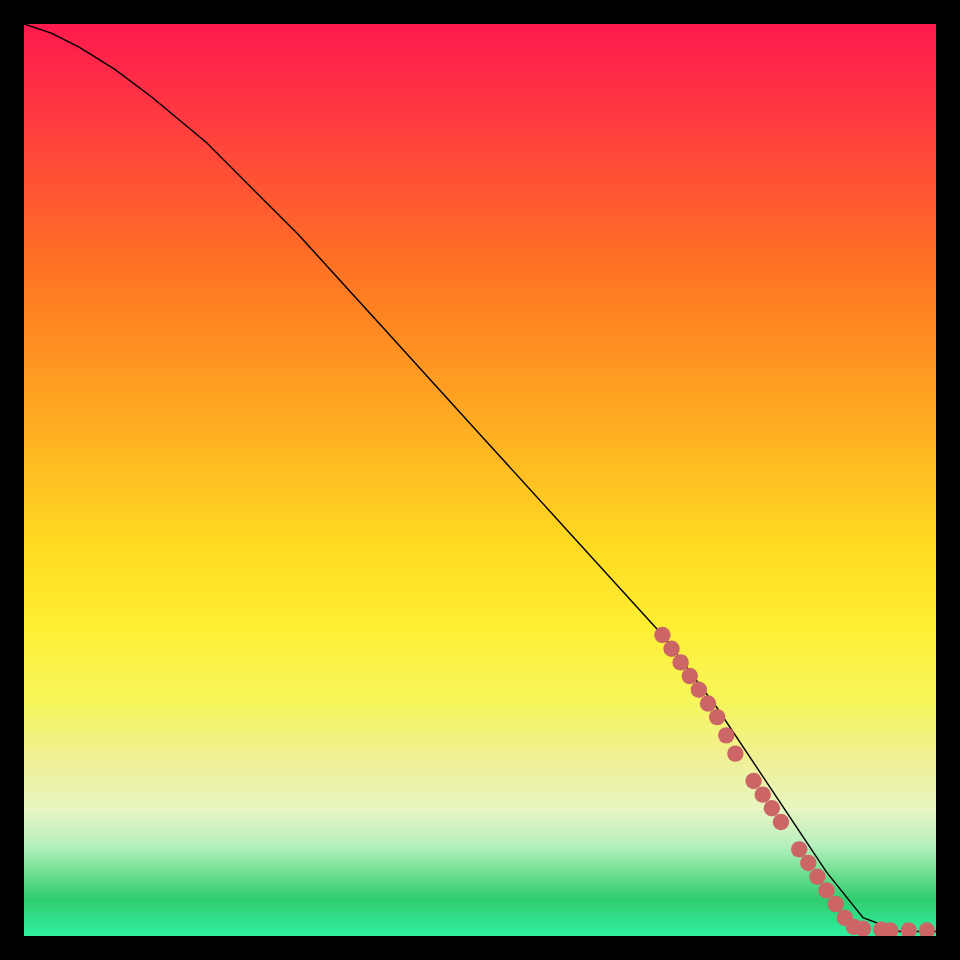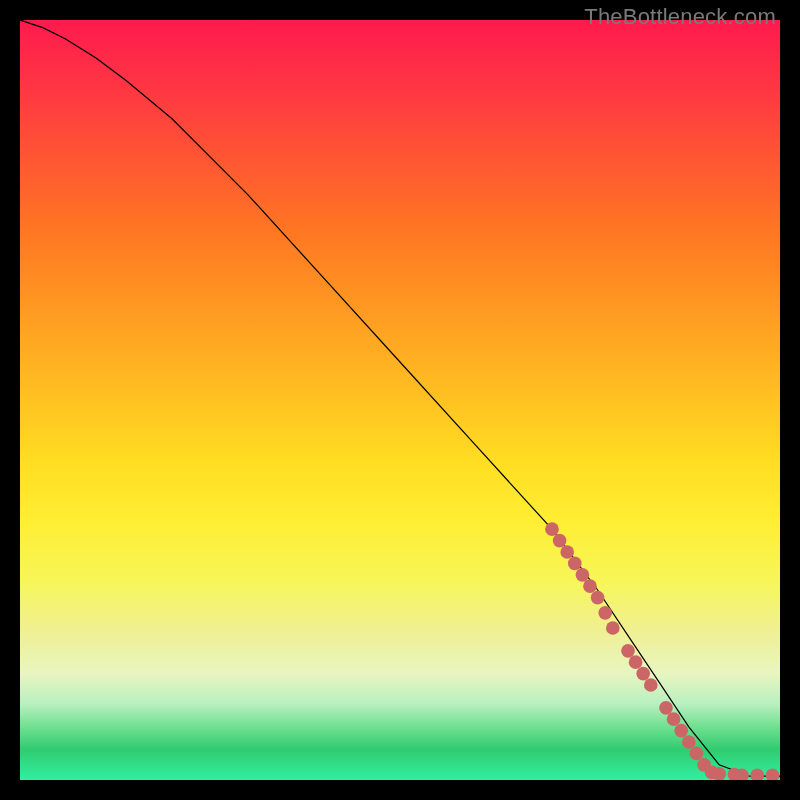--- a/index.html
+++ b/index.html
@@ -58,21 +58,20 @@
     top: 0;
     width: 760px;
     height: 760px;
     z-index: 3;
   }
 </style>
 </head>
 <body>
 
 <div class="outer">
-  <div class="watermark">TheBottleneck.com</div>
 
   <div class="plot">
     <svg class="overlay" viewBox="0 0 100 100" preserveAspectRatio="none">
       <path id="curve-path" fill="none" stroke="#000000" stroke-width="1.2" vector-effect="non-scaling-stroke" d="M0.00 0.00 L3.00 1.00 L6.00 2.50 L10.00 5.00 L14.00 8.00 L20.00 13.00 L30.00 23.00 L40.00 34.00 L50.00 45.00 L60.00 56.00 L70.00 67.00 L76.00 75.00 L80.00 81.00 L84.00 87.00 L88.00 93.00 L92.00 98.00 L96.00 99.50 L100.00 99.50"></path>
       <g id="dots">
           <circle cx="70.00" cy="67.00" r="0.9" fill="#cc6666"></circle>
           <circle cx="71.00" cy="68.50" r="0.9" fill="#cc6666"></circle>
           <circle cx="72.00" cy="70.00" r="0.9" fill="#cc6666"></circle>
           <circle cx="73.00" cy="71.50" r="0.9" fill="#cc6666"></circle>
           <circle cx="74.00" cy="73.00" r="0.9" fill="#cc6666"></circle>

